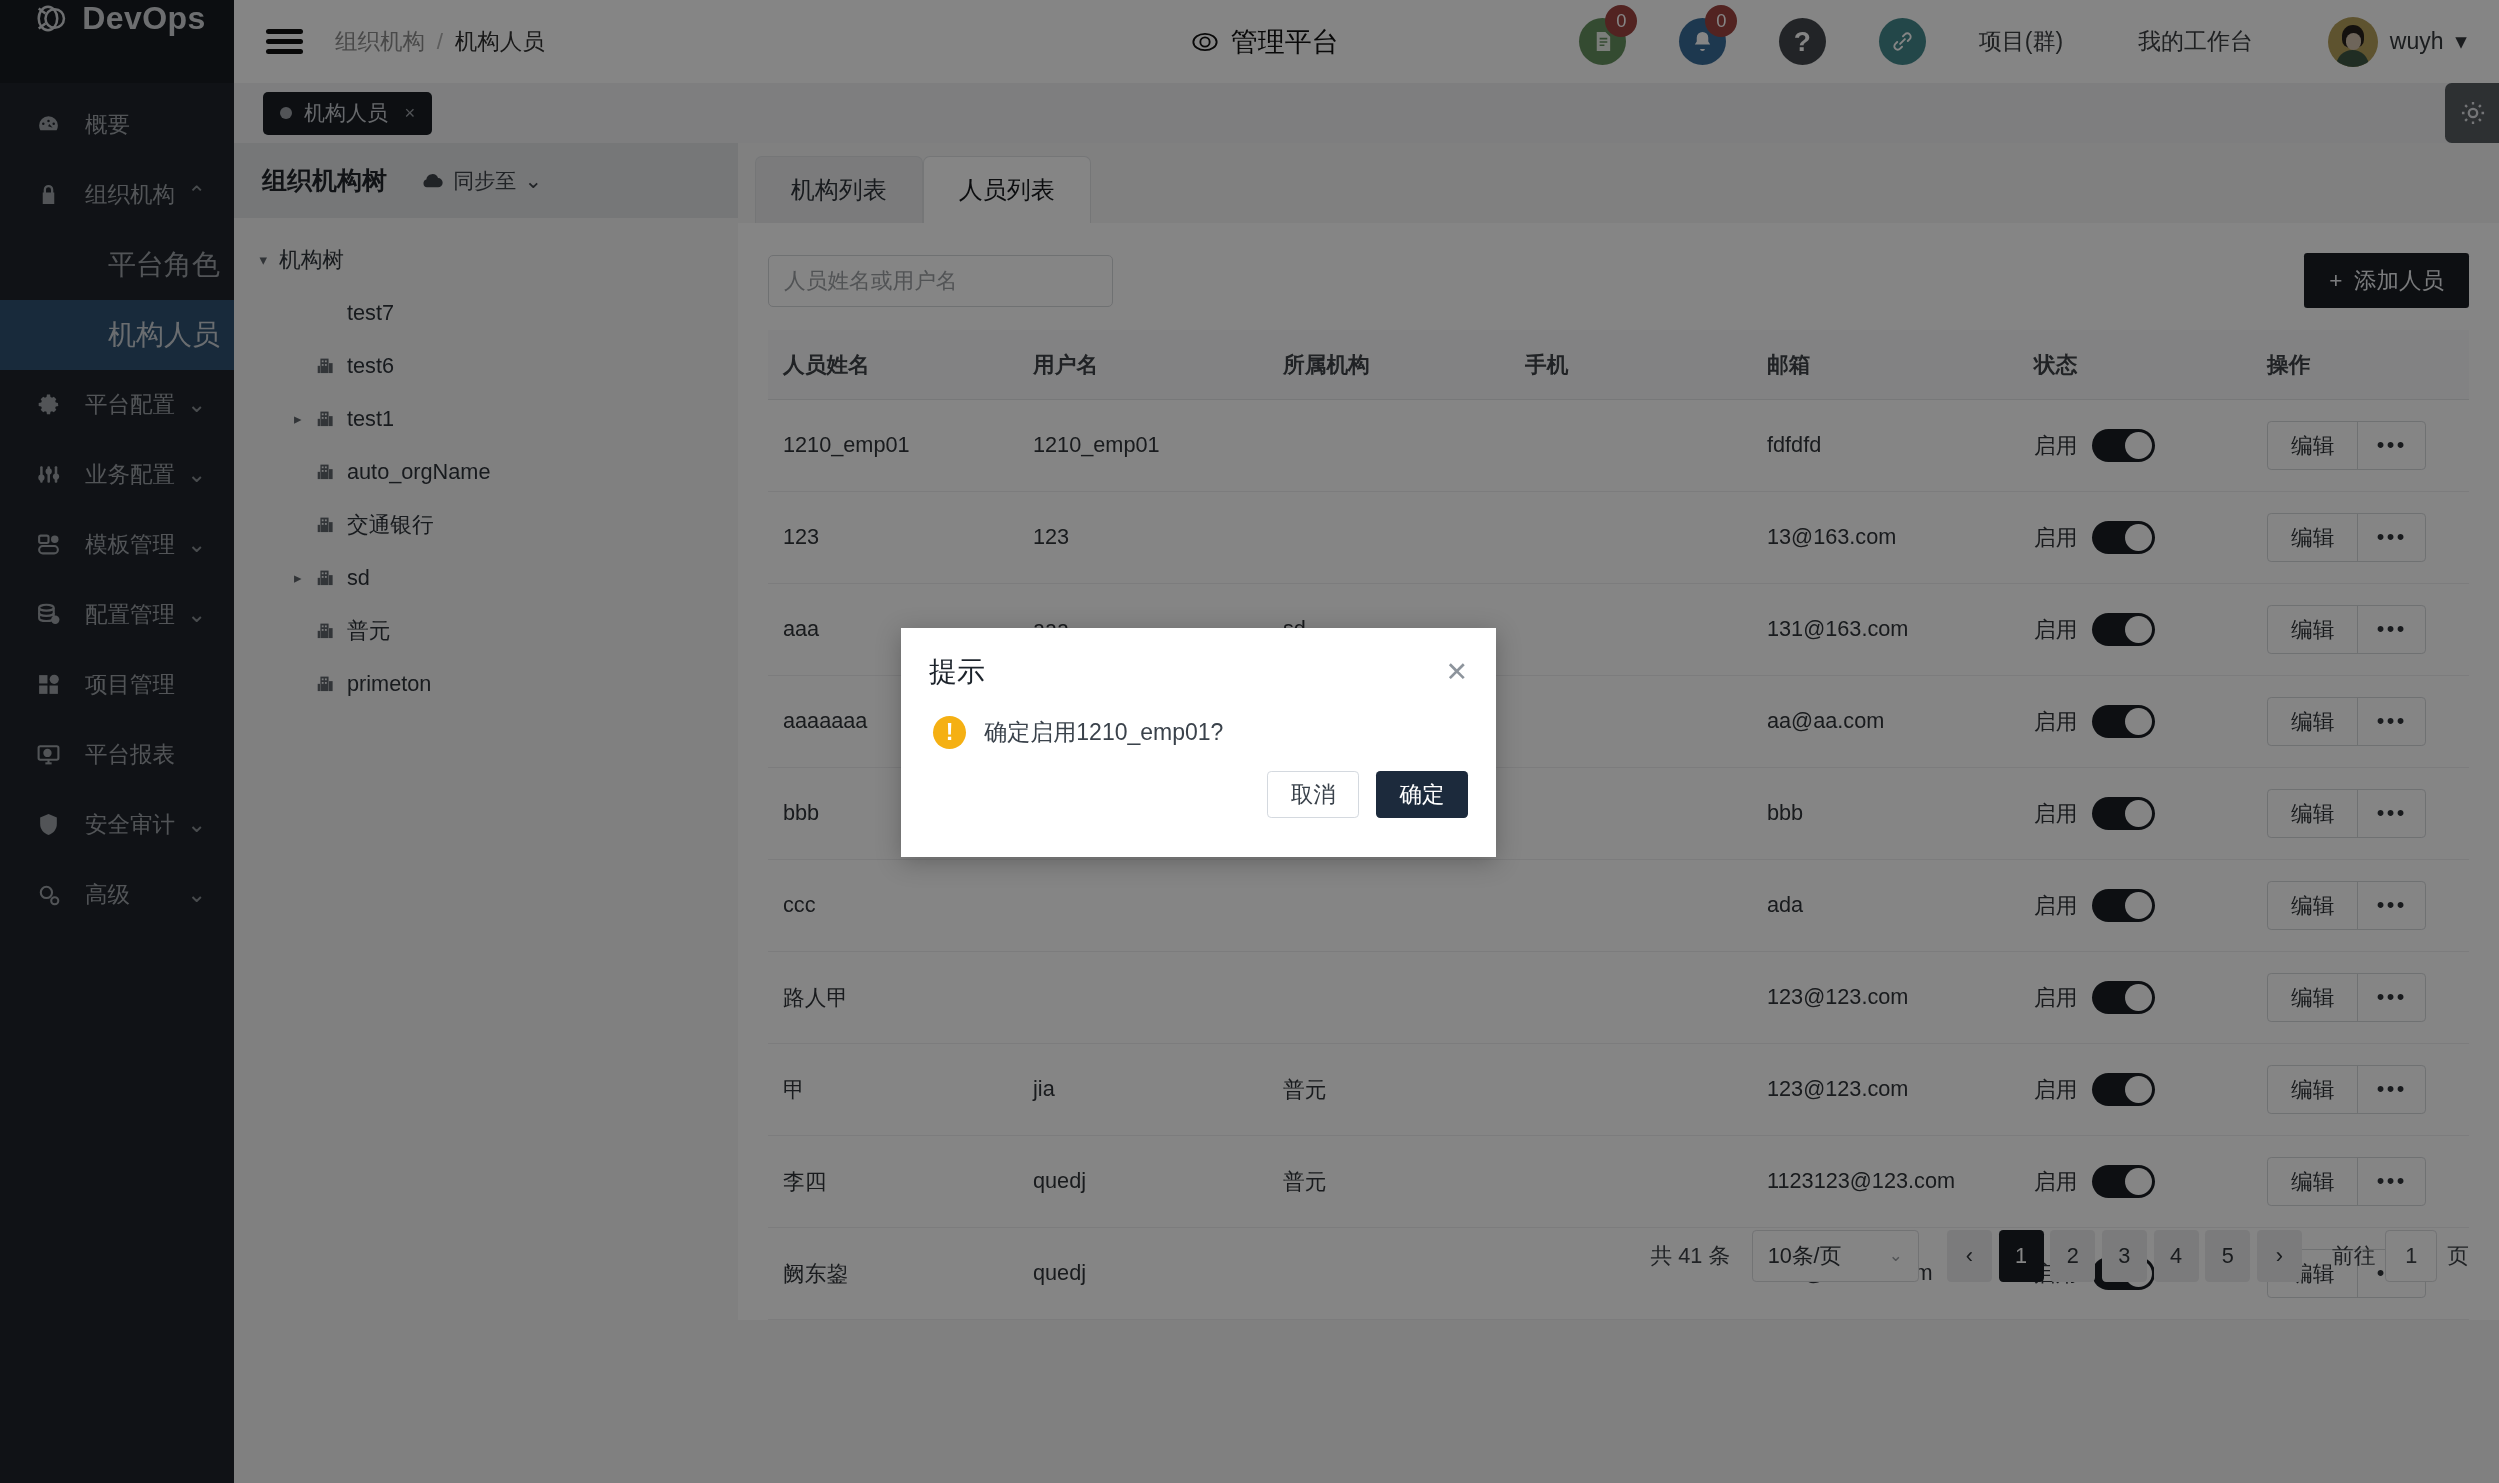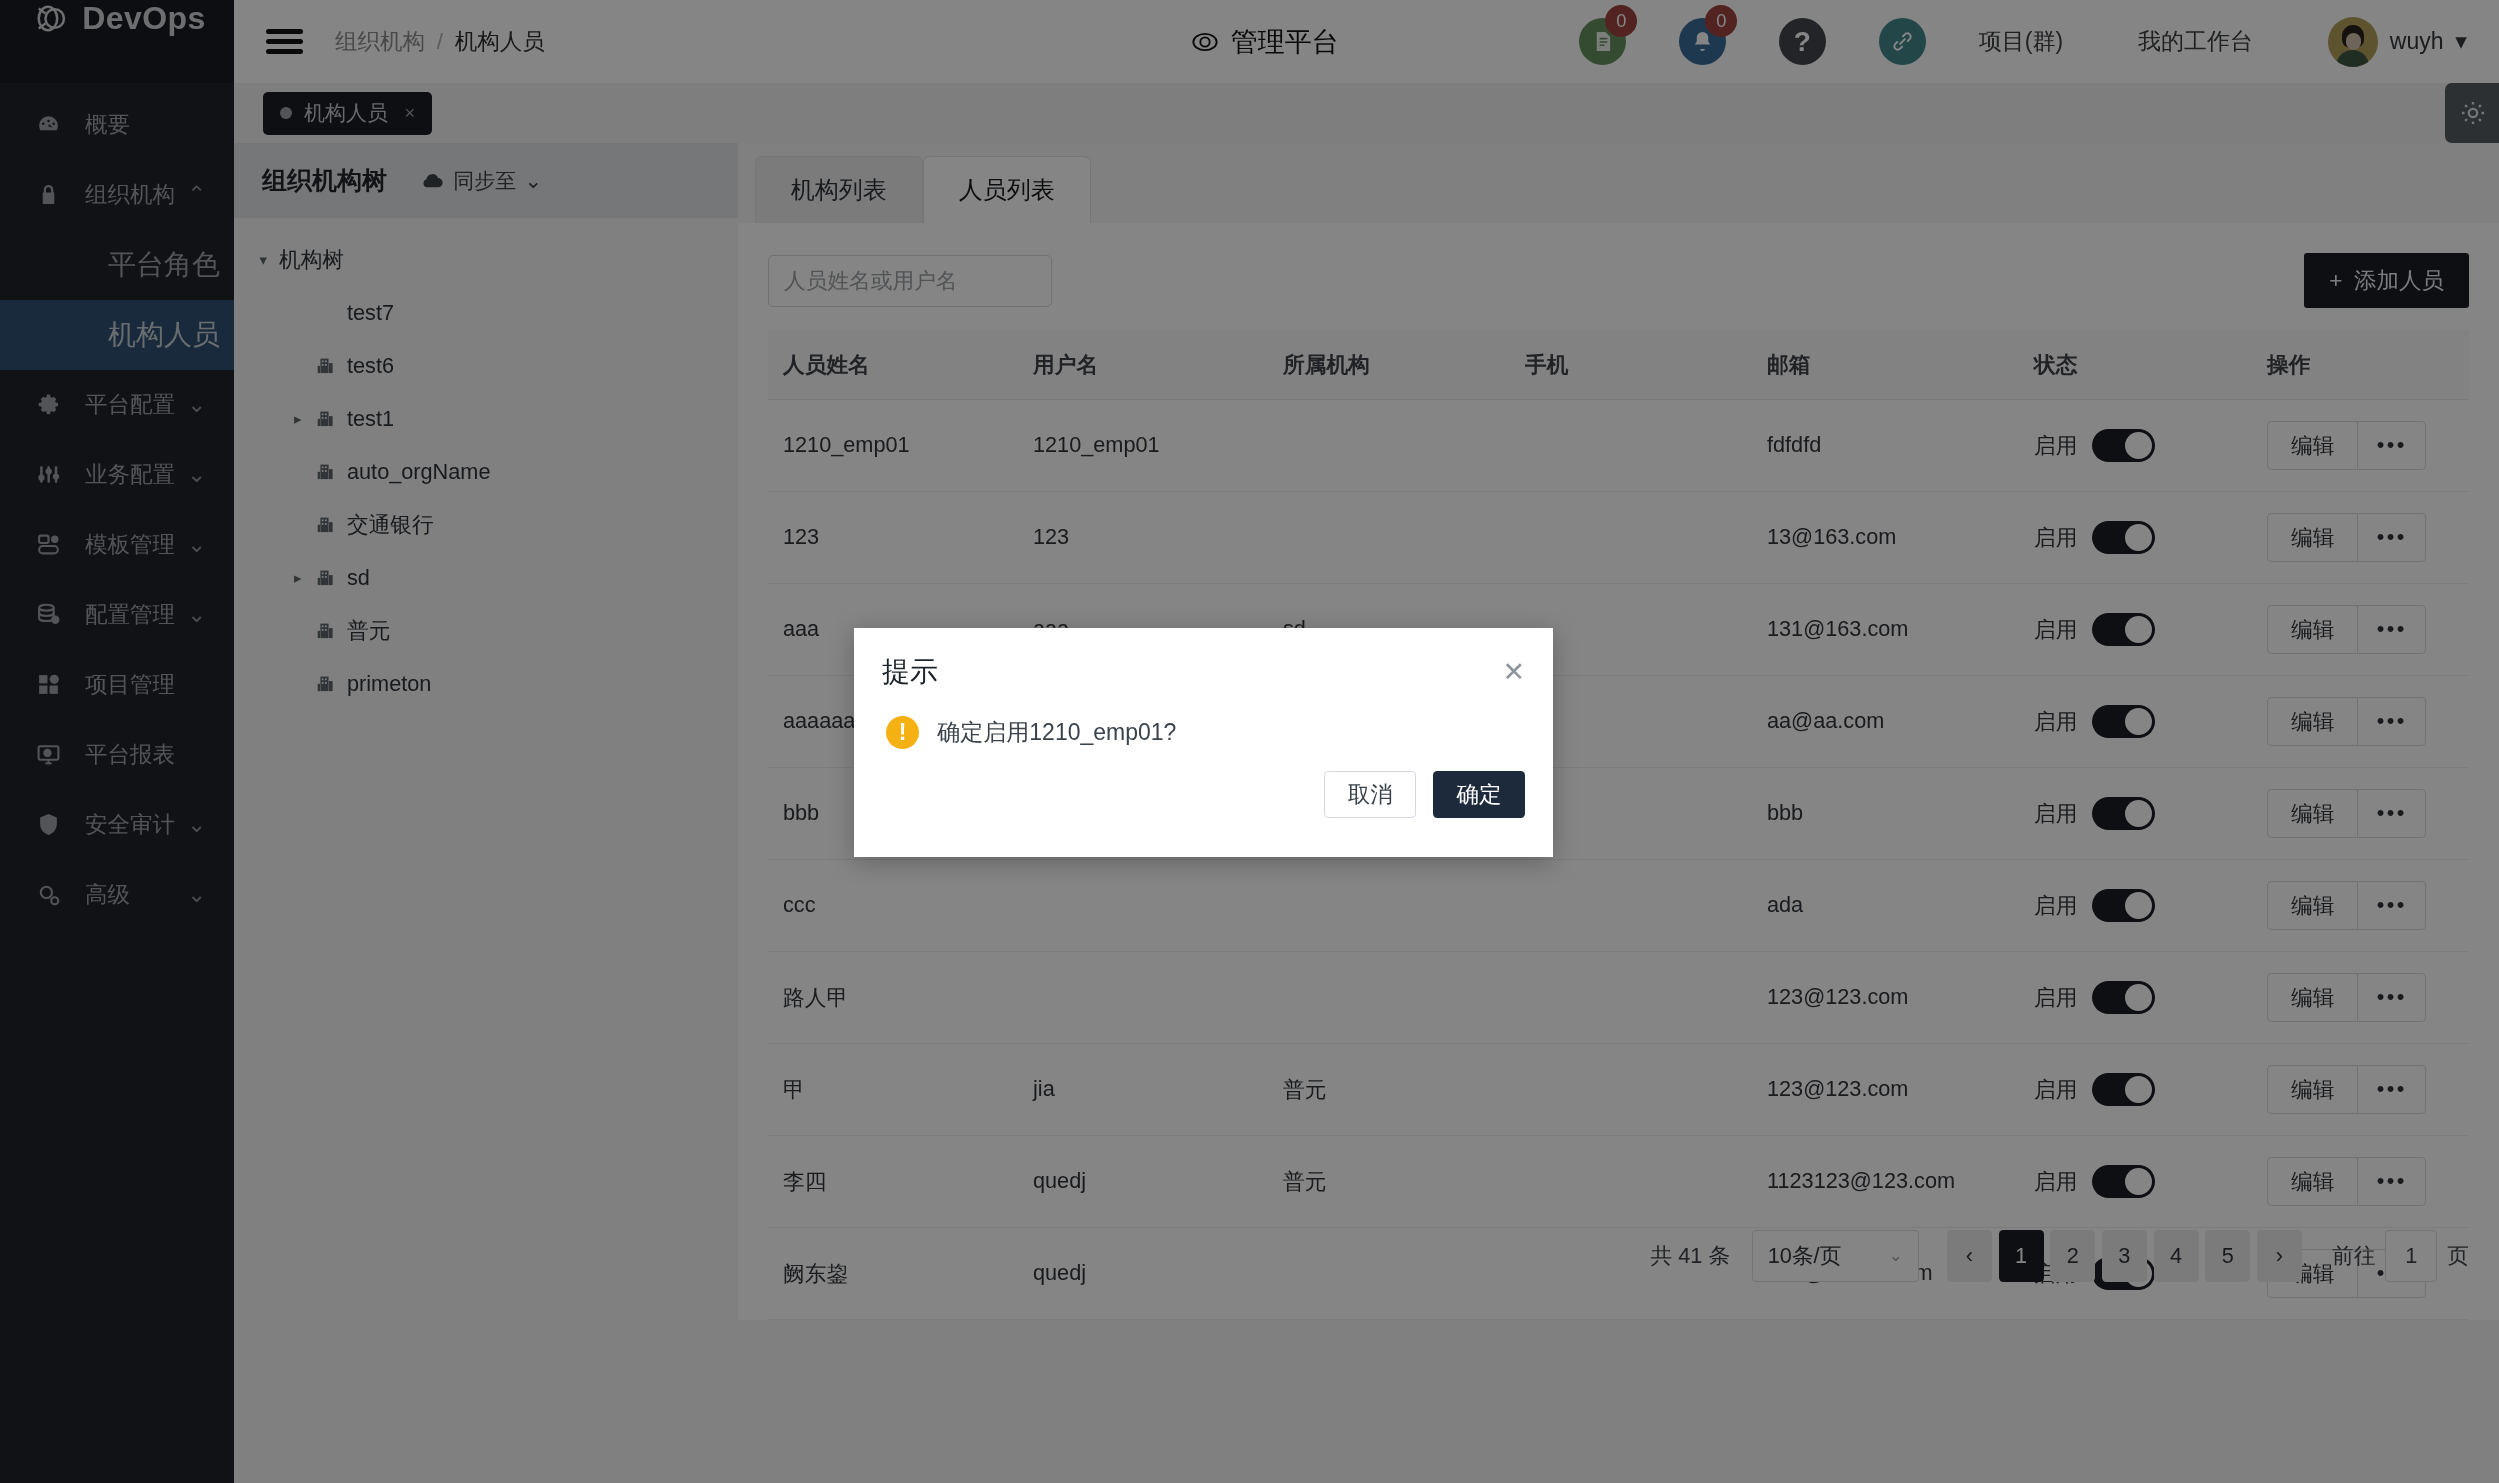--- a/index.html
+++ b/index.html
@@ -120,21 +120,21 @@
   .tab {
     height: 67px; padding: 0 35px; display: flex; align-items: center;
     font-size: 24px; color: #2b3440; border: 0.8px solid #dfe3e8;
     border-bottom: none; background: #ebedf0; border-radius: 6.7px 6.7px 0 0;
   }
   .tab.active { background: #ffffff; color: #141a21; }
 
   .panel { background: #ffffff; min-height: 1000px; position: relative; padding: 0 30px; }
   .toolbar { display: flex; align-items: center; padding-top: 30px; }
   .search {
-    width: 284px; height: 52px; border: 0.8px solid #d4d9df; border-radius: 5px;
+    width: 345px; height: 52px; border: 0.8px solid #d4d9df; border-radius: 5px;
     padding: 0 15px; font-size: 21.7px; color: #9aa0a7; background: #fff;
     display: flex; align-items: center;
   }
   .add-btn {
     margin-left: auto; height: 55px; background: #151d29; color: #e9edf2;
     display: flex; align-items: center; gap: 11.7px; padding: 0 25px;
     border-radius: 3.3px; font-size: 22.5px;
   }
 
   table.grid { width: 100%; border-collapse: collapse; margin-top: 21.7px; }
@@ -179,21 +179,21 @@
     display: flex; align-items: center; justify-content: center; font-size: 21.7px; color: #2d353d;
     padding: 0 10px;
   }
   .pbtn.active { background: #151d29; color: #fff; }
   .pgoto { margin-left: 30px; display:flex; align-items:center; gap: 10px; }
   .pgoto .box { width: 52px; height: 52px; border: 0.8px solid #d9dde2; border-radius: 4.2px; display:flex; align-items:center; justify-content:center; background:#fff; }
 
   
   .modal-layer { position: absolute; left:0; top:0; width: 2500px; height: 1483px; }
   .modal {
-    position: absolute; left: 854px; top: 628px; width: 699px; height: 229px;
+    position: absolute; left: 901px; top: 628px; width: 595px; height: 229px;
     background: #ffffff; box-shadow: 0 5px 23px rgba(0,0,0,.25);
   }
   .modal-head { display:flex; align-items:center; padding: 25px 28px 0 28px; }
   .modal-title { font-size: 28px; color: #1c232b; }
   .modal-x { margin-left:auto; font-size: 27px; color: #8d949c; }
   .modal-body { display:flex; align-items:center; gap: 18.3px; padding: 25px 28px 0 32px; }
   .warn { width: 33px; height: 33px; border-radius: 50%; background: #f5b013; color:#fff; display:flex; align-items:center; justify-content:center; font-size: 23px; font-weight: bold; }
   .modal-msg { font-size: 23px; color: #3a424b; }
   .modal-foot { display:flex; justify-content:flex-end; gap: 16.7px; padding: 21.7px 28px 0 0; }
   .btn-cancel { width: 92px; height: 47px; border: 0.8px solid #d4d9df; border-radius: 4.2px; background:#fff; color:#3a424b; font-size: 22.5px; display:flex; align-items:center; justify-content:center; }

